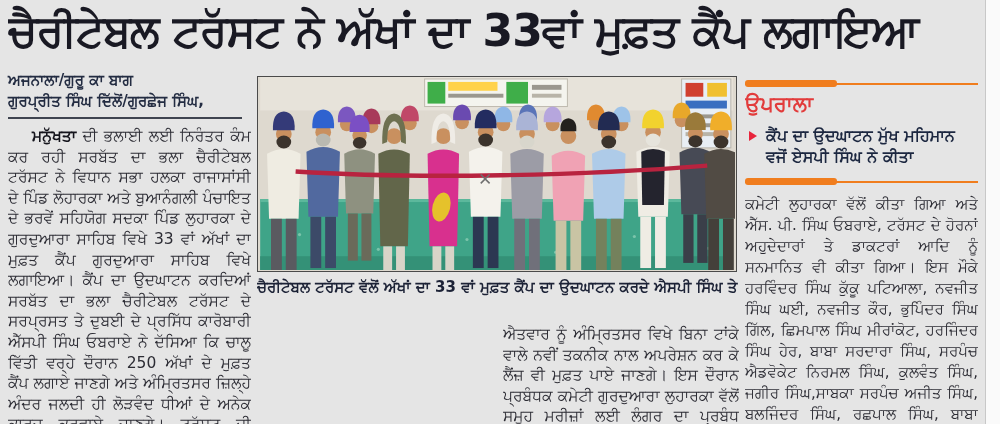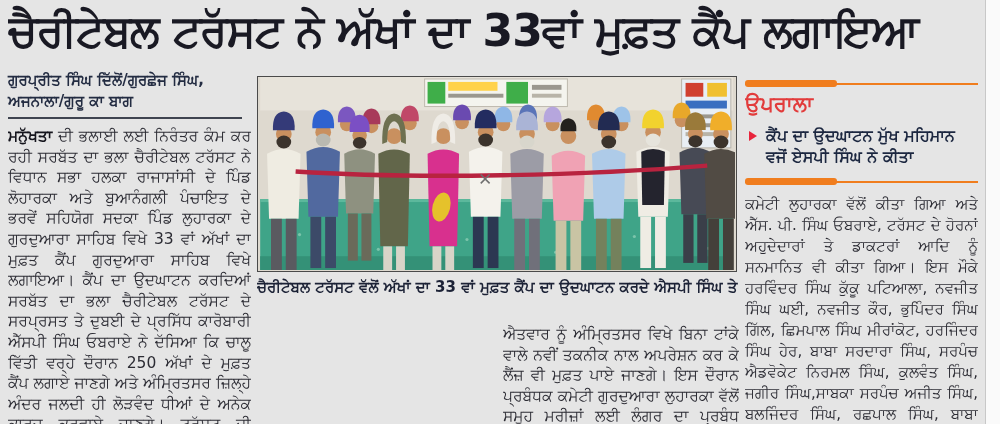--- a/index.html
+++ b/index.html
@@ -14,21 +14,21 @@
   .byline { position:absolute; left:8px; top:70px; width:235px;
             font-size:15px; font-weight:700; color:#232c42; line-height:21px; }
   .byline-rule { position:absolute; left:8px; top:117px; width:234px; height:2px;
                  background:#3f4450; }
 
   .col { position:absolute; font-size:15.5px; line-height:20.6px; color:#2c2c34;
          text-align:justify; overflow:hidden; }
   .col1 { left:8px;  top:126px; width:243px; height:298px; }
   .col2 { left:257px; top:306px; width:240px; height:118px; }
   .col3 { left:503px; top:324px; width:236px; height:118px; }
-  .lead { font-weight:700; color:#15151d; }
+  .lead { font-weight:700; color:#15151d;margin-left:24px; }
 
   .photo { position:absolute; left:257px; top:76px; width:480px; height:196px;
            border:1.5px solid #4a4a4a; background:#ded9cf; overflow:hidden; }
   .photo svg { display:block; }
 
   .caption { position:absolute; left:257px; top:277px; width:482px;
              font-size:15px; font-weight:700; color:#1c2236; line-height:20px;
              white-space:nowrap; overflow:hidden; }
 
   .sidebar { position:absolute; left:745px; top:80px; width:233px; height:356px;
@@ -52,22 +52,22 @@
             background:#fafafa; border-left:1px solid #c8c8c8; }
 </style>
 </head>
 <body>
 
 <div class="page">
 
   <h1 class="headline">ਚੈਰੀਟੇਬਲ ਟਰੱਸਟ ਨੇ ਅੱਖਾਂ ਦਾ 33ਵਾਂ ਮੁਫ਼ਤ ਕੈਂਪ ਲਗਾਇਆ</h1>
 
   <div class="byline">
+    <div>ਅਜਨਾਲਾ/ਗੁਰੂ ਕਾ ਬਾਗ</div>
     <div>ਗੁਰਪ੍ਰੀਤ ਸਿੰਘ ਦਿੱਲੋਂ/ਗੁਰਛੇਜ ਸਿੰਘ,</div>
-    <div>ਅਜਨਾਲਾ/ਗੁਰੂ ਕਾ ਬਾਗ</div>
   </div>
   <div class="byline-rule"></div>
 
   <div class="col col1"><span class="lead">ਮਨੁੱਖਤਾ</span><span> ਦੀ ਭਲਾਈ ਲਈ ਨਿਰੰਤਰ ਕੰਮ ਕਰ ਰਹੀ ਸਰਬੱਤ ਦਾ ਭਲਾ ਚੈਰੀਟੇਬਲ ਟਰੱਸਟ ਨੇ ਵਿਧਾਨ ਸਭਾ ਹਲਕਾ ਰਾਜਾਸਾਂਸੀ ਦੇ ਪਿੰਡ ਲੋਹਾਰਕਾ ਅਤੇ ਬੁਆਨੰਗਲੀ ਪੰਚਾਇਤ ਦੇ ਭਰਵੇਂ ਸਹਿਯੋਗ ਸਦਕਾ ਪਿੰਡ ਲੁਹਾਰਕਾ ਦੇ ਗੁਰਦੁਆਰਾ ਸਾਹਿਬ ਵਿਖੇ 33 ਵਾਂ ਅੱਖਾਂ ਦਾ ਮੁਫ਼ਤ ਕੈਂਪ ਗੁਰਦੁਆਰਾ ਸਾਹਿਬ ਵਿਖੇ ਲਗਾਇਆ। ਕੈਂਪ ਦਾ ਉਦਘਾਟਨ ਕਰਦਿਆਂ ਸਰਬੱਤ ਦਾ ਭਲਾ ਚੈਰੀਟੇਬਲ ਟਰੱਸਟ ਦੇ ਸਰਪ੍ਰਸਤ ਤੇ ਦੁਬਈ ਦੇ ਪ੍ਰਸਿੱਧ ਕਾਰੋਬਾਰੀ ਐੱਸਪੀ ਸਿੰਘ ਓਬਰਾਏ ਨੇ ਦੱਸਿਆ ਕਿ ਚਾਲੂ ਵਿੱਤੀ ਵਰ੍ਹੇ ਦੌਰਾਨ 250 ਅੱਖਾਂ ਦੇ ਮੁਫ਼ਤ ਕੈਂਪ ਲਗਾਏ ਜਾਣਗੇ ਅਤੇ ਅੰਮ੍ਰਿਤਸਰ ਜ਼ਿਲ੍ਹੇ ਅੰਦਰ ਜਲਦੀ ਹੀ ਲੋੜਵੰਦ ਧੀਆਂ ਦੇ ਅਨੇਕ ਕਾਰਜ ਕਰਵਾਏ ਜਾਣਗੇ। ਟਰੱਸਟ ਦੀ ਅੰਮ੍ਰਿਤਸਰ ਤੇ ਤਰਨਤਾਰਨ ਇਕਾਈ ਦੇ ਪ੍ਰਧਾਨ ਸੁਖਮਿੰਦਰ</span></div>
 
   <figure class="photo">
     <svg width="477" height="193" viewBox="0 0 480 196">
 
       <rect x="0" y="0" width="480" height="196" fill="#ded9cf"></rect>
       <rect x="0" y="0" width="480" height="34" fill="#e7e3da"></rect>

